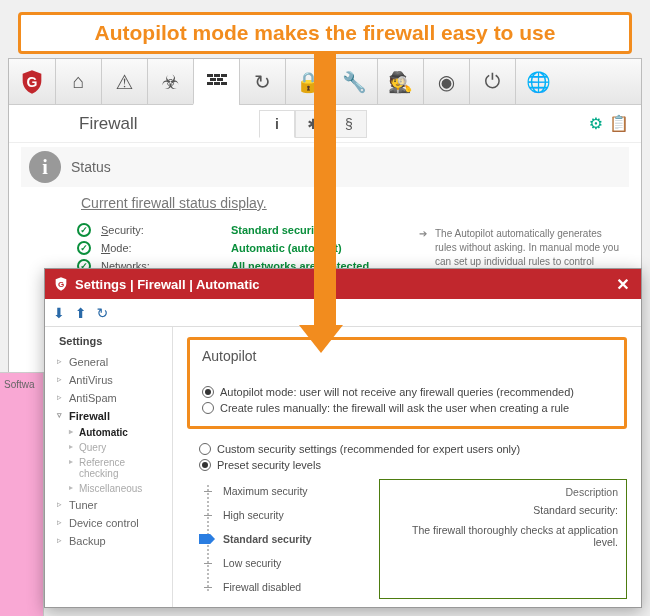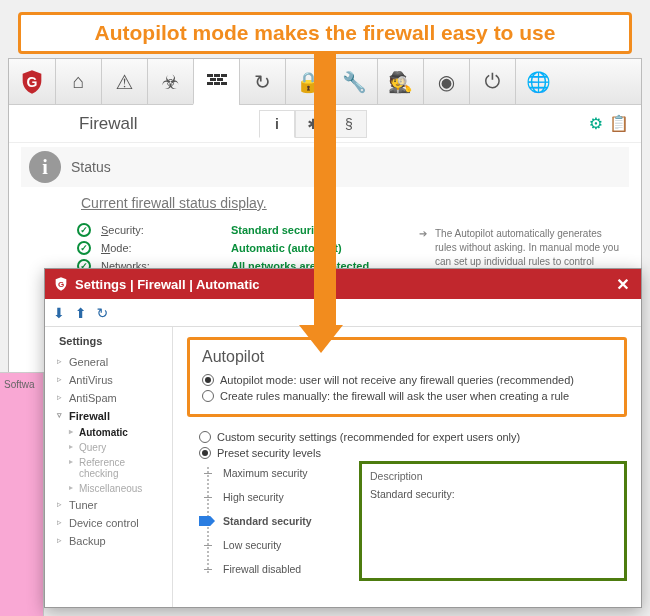--- a/index.html
+++ b/index.html
@@ -65,33 +65,33 @@
   .nav-item::before { content: "▹"; position: absolute; left: 0; color: #999; font-size: 9px; }
   .nav-item.expanded::before { content: "▿"; }
   .nav-item.active { color: #222; font-weight: 600; }
   .nav-sub { padding: 2px 2px 2px 22px; font-size: 10px; color: #aaa; cursor: pointer; position: relative; }
   .nav-sub.active { color: #222; font-weight: 600; }
   .nav-sub::before { content: "▸"; position: absolute; left: 12px; font-size: 8px; color: #bbb; }
   
   
   .settings-panel { flex: 1; padding: 10px 14px; overflow: hidden; }
   .autopilot-box { border: 3px solid #f28c1e; border-radius: 3px; padding: 8px 12px 10px; margin-bottom: 12px; }
-  .box-title { font-size: 16px; color: #555; margin-bottom: 6px; }
+  .box-title { font-size: 14px; color: #555; margin-bottom: 20px; }
   .radio-row { display: flex; align-items: center; gap: 6px; font-size: 11px; color: #444; padding: 2px 0; cursor: pointer; }
   .radio { width: 12px; height: 12px; border: 1px solid #666; border-radius: 50%; display: inline-flex; align-items: center; justify-content: center; flex-shrink: 0; }
   .radio.checked::after { content: ""; width: 6px; height: 6px; background: #333; border-radius: 50%; }
   
   .security-section { padding-left: 12px; }
-  .slider-area { display: flex; }
+  .slider-area { display: flex; gap: 20px; margin-top: 6px; }
   .slider-col { width: 160px; position: relative; padding-left: 24px; }
   .slider-track { position: absolute; left: 8px; top: 6px; bottom: 6px; width: 2px; background: repeating-linear-gradient(#bbb 0, #bbb 2px, transparent 2px, transparent 4px); }
   .slider-tick { font-size: 10.5px; color: #555; padding: 6px 0; position: relative; }
   .slider-tick::before { content: ""; position: absolute; left: -19px; top: 50%; width: 8px; height: 1px; background: #999; }
   .slider-thumb { position: absolute; left: -24px; top: 50%; transform: translateY(-50%); width: 16px; height: 10px; background: #2a7de1; clip-path: polygon(0 0, 70% 0, 100% 50%, 70% 100%, 0 100%); }
-  .desc-col { flex: 1; border: 3px solid #4d7c0f; padding: 6px 8px; font-size: 10.5px; color: #555; }
+  .desc-col { flex: 1; border: 1px solid #4d7c0f; padding: 6px 8px; font-size: 10.5px; color: #555; text-align: right; }
   .desc-col .dt { color: #666; margin-bottom: 6px; }
   .desc-col .dv { margin-bottom: 8px; }
 </style>
 </head>
 <body>
 
 <div class="callout-header">
   <span>Autopilot mode makes the firewall easy to use</span>
 </div>
 <div class="callout-arrow">
@@ -276,18 +276,19 @@
                 <div class="slider-tick">Maximum security</div>
                 <div class="slider-tick">High security</div>
                 <div class="slider-tick" style="font-weight: 600;">Standard security<span class="slider-thumb"></span></div>
                 <div class="slider-tick">Low security</div>
                 <div class="slider-tick">Firewall disabled</div>
               </div>
           </div>
           <div class="desc-col">
             <div class="dt">Description</div>
             <div class="dv">Standard security:</div>
+            <div>The firewall thoroughly checks at application level.</div>
           </div>
         </div>
       </div>
     </div>
   </div>
 </div>
 
 </body></html>

